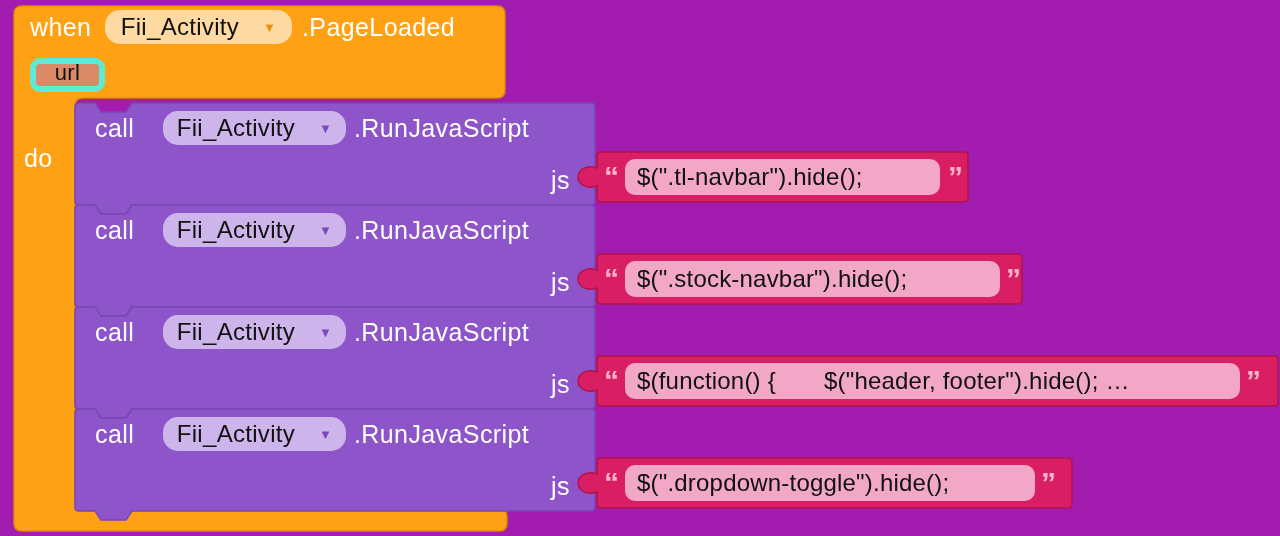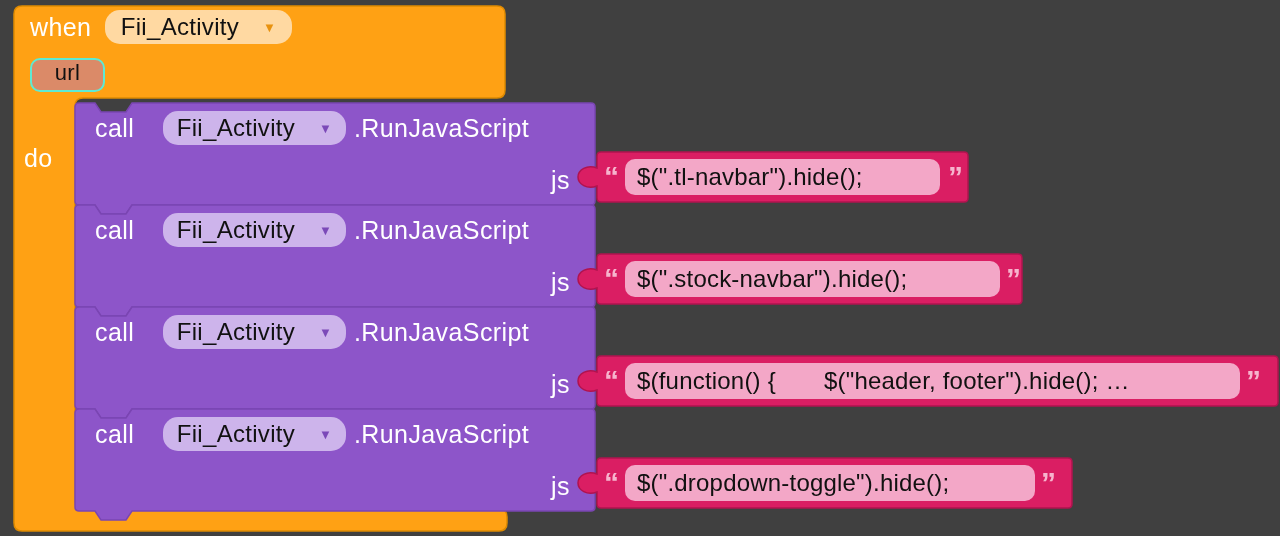--- a/index.html
+++ b/index.html
@@ -1,39 +1,39 @@
 <!DOCTYPE html>
 <html><head>
 <meta charset="utf-8">
 <style>
   html,body { margin:0; padding:0; background:#000; }
   .canvas {
     position:relative; width:1280px; height:536px;
-    background:#404040; overflow:hidden;
+    background:#a21caf; overflow:hidden;
     font-family:"Liberation Sans", sans-serif;
   }
   svg.shapes { position:absolute; left:0; top:0; }
   .lbl {
     position:absolute; color:#ffffff; font-size:25px; letter-spacing:0.4px;
     display:flex; align-items:center; height:34px; white-space:pre;
   }
   .chip {
     position:absolute; display:flex; align-items:center; justify-content:center;
     gap:24px; border-radius:15px; font-size:24px; color:#111; height:34px;
     letter-spacing:0.3px; white-space:pre;
   }
   .chip-orange { background:#FFD9A2; }
   .chip-purple { background:#CDB4EB; }
   .tri { font-size:13px; line-height:1; }
   .tri-orange { color:#E8920F; }
   .tri-purple { color:#7B49B8; }
   .url-chip {
-    position:absolute; background:#DB8A68; border:2px solid #5eead4;
+    position:absolute; background:#DB8A68; border:6px solid #5eead4;
     border-radius:10px; color:#111; font-size:22px;
-    display:flex; align-items:flex-start; justify-content:center;
+    display:flex; align-items:flex-end; justify-content:center;
     box-sizing:border-box; letter-spacing:0.3px;
   }
   .code-field {
     position:absolute; background:#F3A7C7; border-radius:10px; height:36px;
     display:flex; align-items:center; padding:0 12px; box-sizing:border-box;
     font-size:24px; color:#111; white-space:pre; overflow:hidden;
     letter-spacing:0.2px;
   }
   .quote {
     position:absolute; color:#F6B4CD; font-size:30px; font-weight:bold;
@@ -58,20 +58,21 @@
     <path d="M 601,254 H 1018 Q 1022,254 1022,258 V 300 Q 1022,304 1018,304 H 601 Q 597,304 597,300 V 288 C 587,292 578,286 578,279 C 578,272 587,266 597,270 V 258 Q 597,254 601,254 Z" fill="#DA1E63" stroke="#B0134F" stroke-width="1.5"></path>
     <path d="M 601,356 H 1274 Q 1278,356 1278,360 V 402 Q 1278,406 1274,406 H 601 Q 597,406 597,402 V 390 C 587,394 578,388 578,381 C 578,374 587,368 597,372 V 360 Q 597,356 601,356 Z" fill="#DA1E63" stroke="#B0134F" stroke-width="1.5"></path>
     <path d="M 601,458 H 1068 Q 1072,458 1072,462 V 504 Q 1072,508 1068,508 H 601 Q 597,508 597,504 V 492 C 587,496 578,490 578,483 C 578,476 587,470 597,474 V 462 Q 597,458 601,458 Z" fill="#DA1E63" stroke="#B0134F" stroke-width="1.5"></path>
   </svg>
 
   <div class="lbl" style="left:30px; top:10px;">when</div>
   <div class="chip chip-orange" style="left:105px; top:10px; width:187px;">
     <span>Fii_Activity</span>
     <span class="tri tri-orange">▼</span>
   </div>
+  <div class="lbl" style="left:302px; top:10px;">.PageLoaded</div>
 
   <div class="url-chip" style="left:30px; top:58px; width:75px; height:34px;">
     <span>url</span>
   </div>
 
   <div class="lbl" style="left:24px; top:109px;margin-top:32px;">do</div>
 
   <div class="lbl" style="left:95px; top:111px;">call</div>
   <div class="chip chip-purple" style="left:163px; top:111px; width:183px;">
     <span>Fii_Activity</span>

